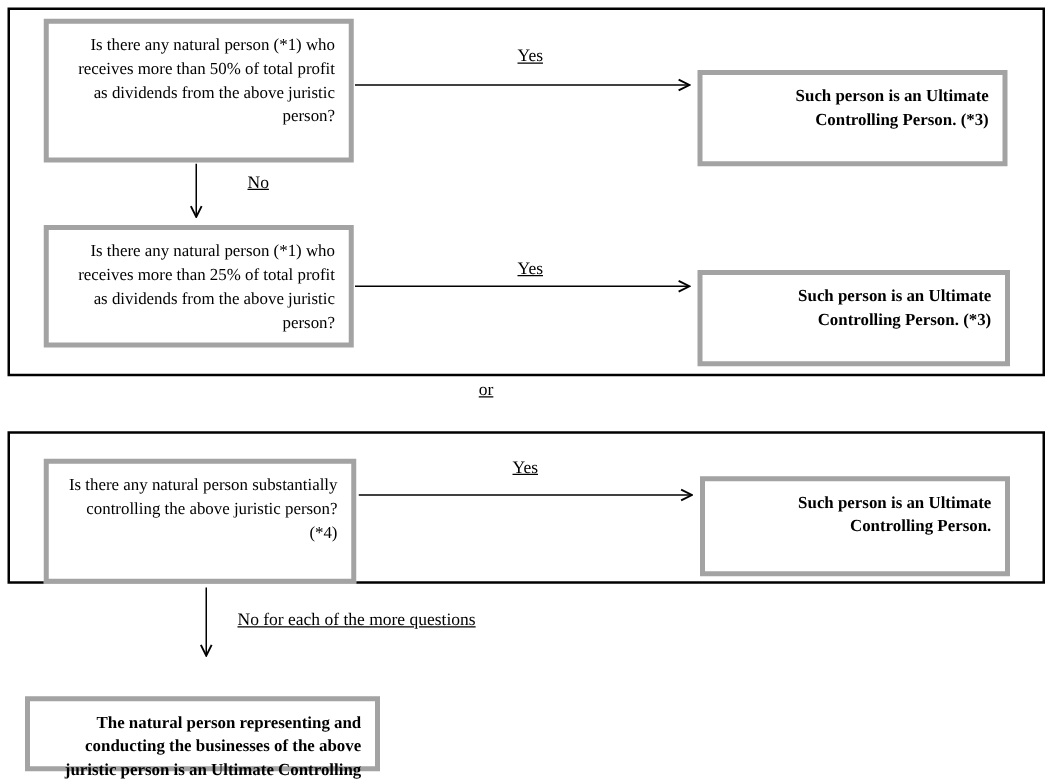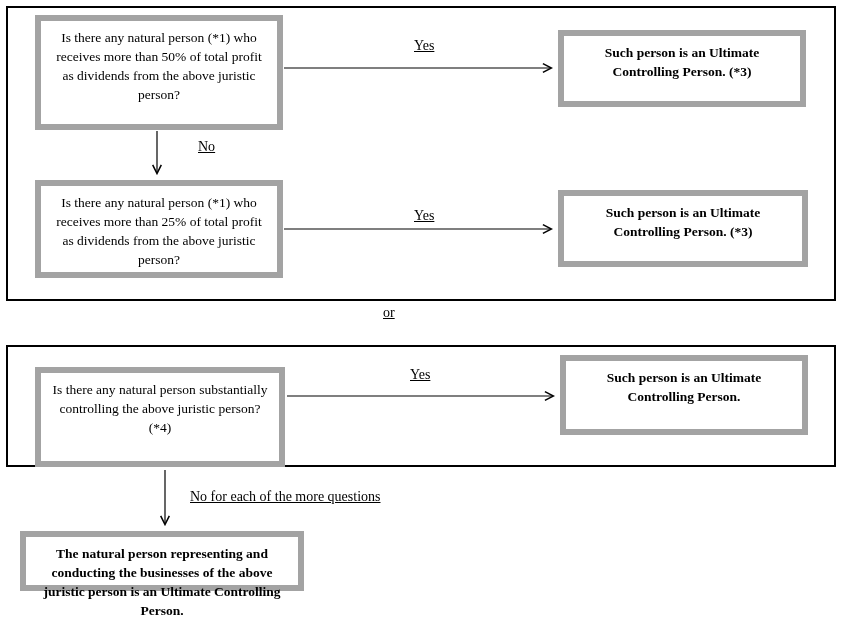--- a/index.html
+++ b/index.html
@@ -17,30 +17,31 @@
     overflow: hidden;
   }
   .outer-box {
     position: absolute;
     border: 2px solid #000000;
     background: transparent;
     box-sizing: border-box;
   }
   .node {
     position: absolute;
-    border: 6px solid #a3a3a3;
+    border: 4px solid #a3a3a3;
     background: #ffffff;
     box-sizing: border-box;
     padding: 8px 11px;
     font-size: 13.5px;
     line-height: 1.4;
-    text-align: center;
+    text-align: right;
   }
   .node.bold {
     font-weight: bold;
+    margin-top: 26px;
   }
   .flow-label {
     position: absolute;
     font-size: 14px;
     line-height: 1.2;
     white-space: nowrap;
     text-decoration: underline;
   }
   svg.arrows {
     position: absolute;

